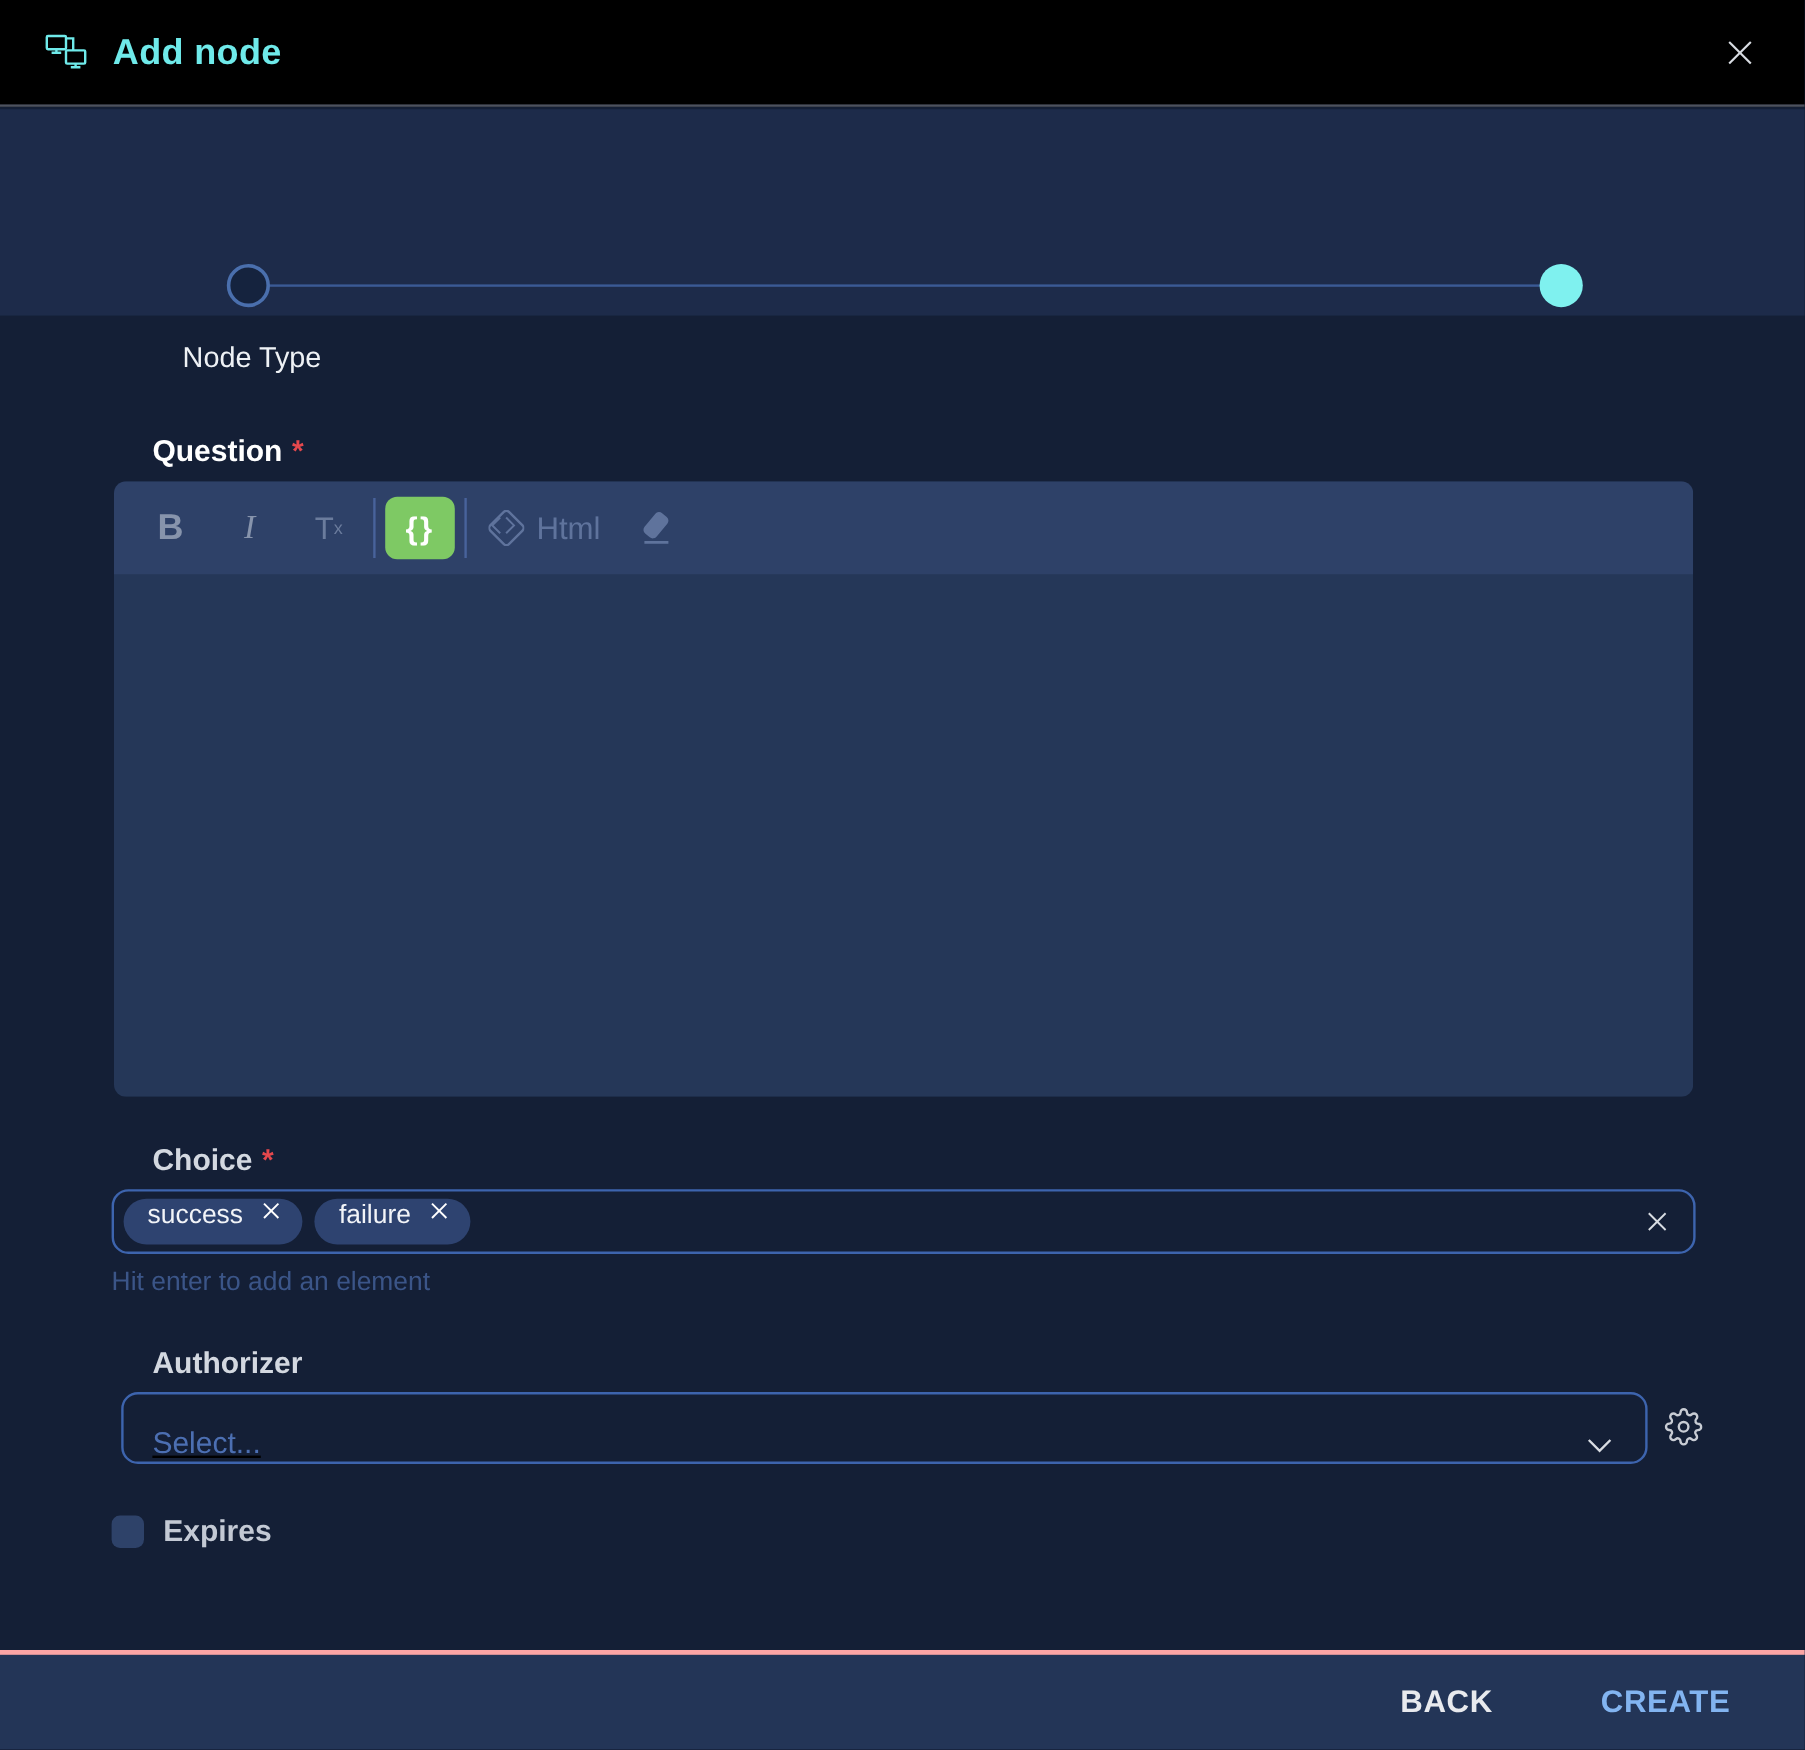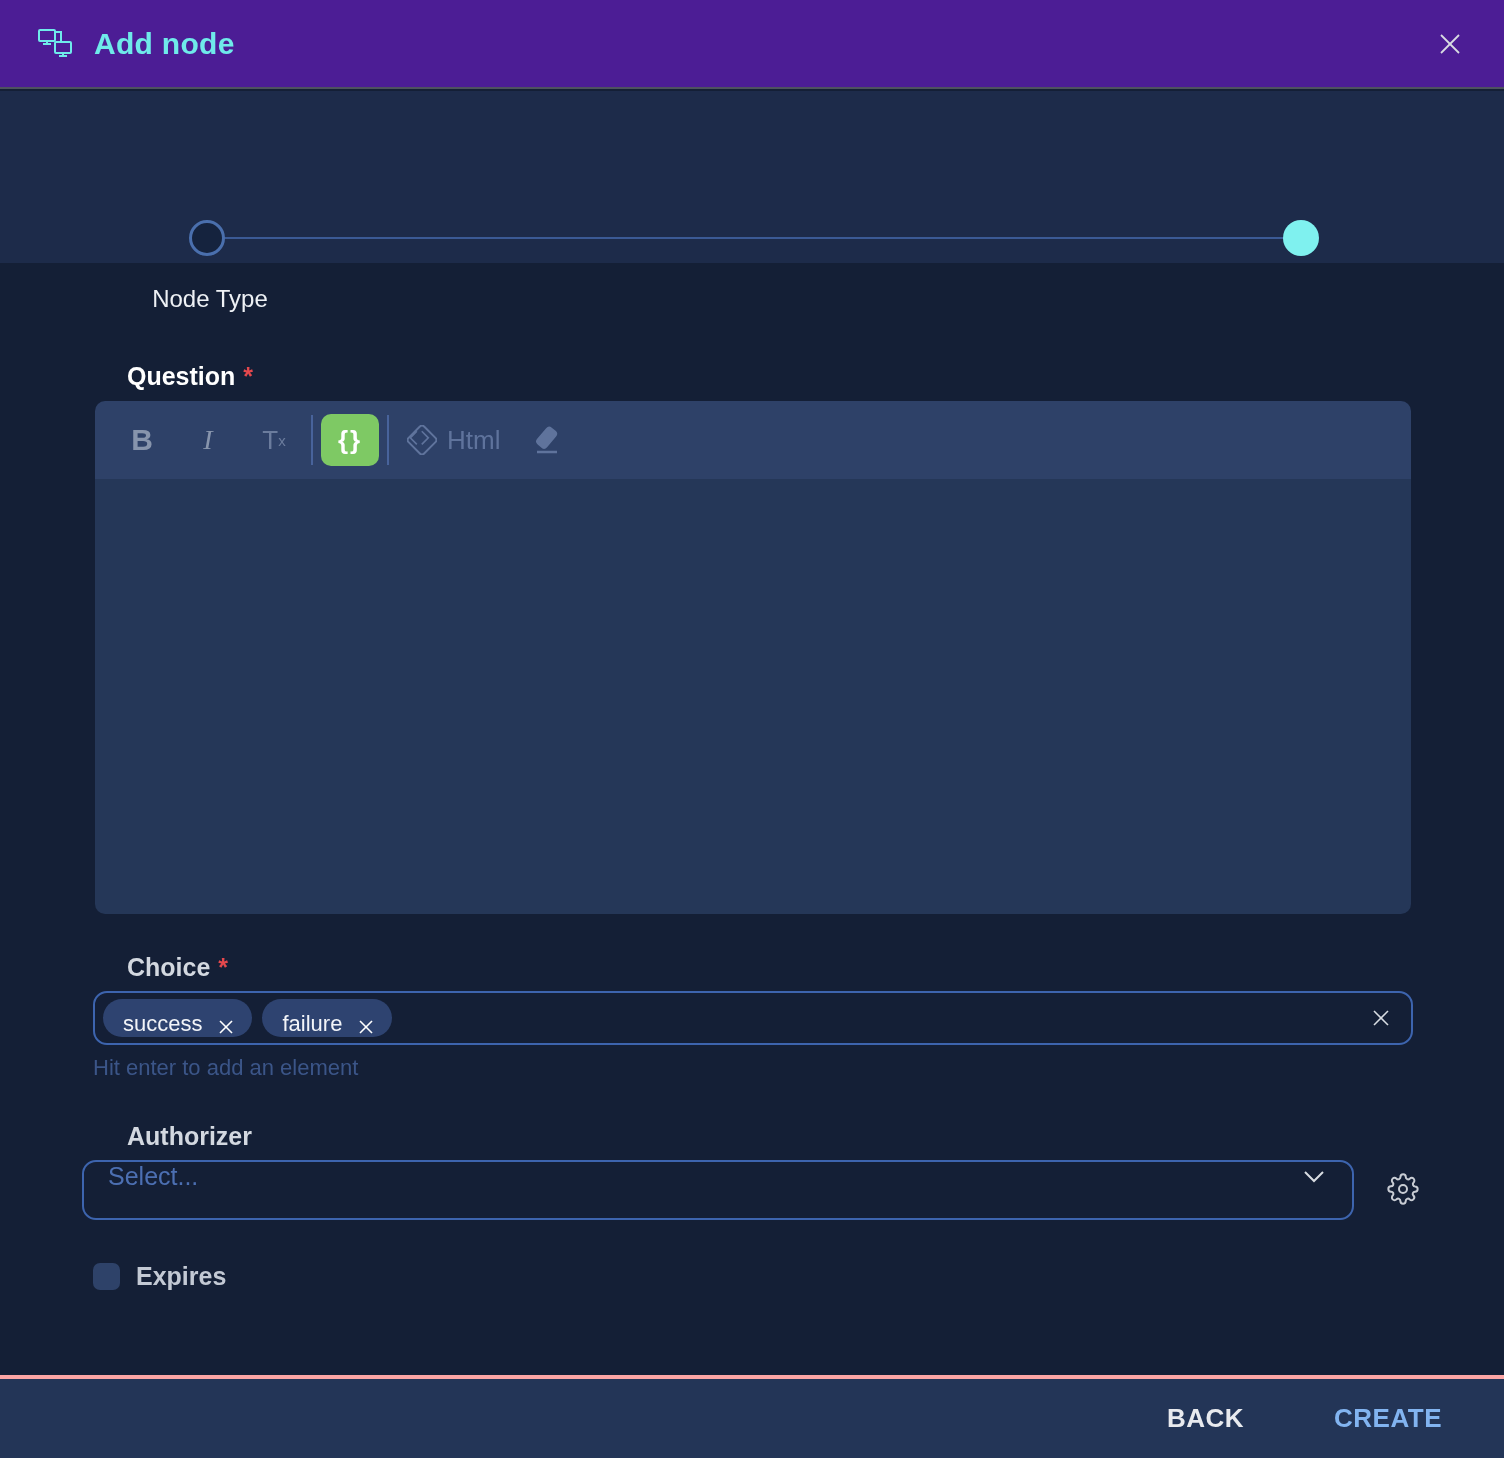--- a/index.html
+++ b/index.html
@@ -2,21 +2,21 @@
 <html><head>
 <meta charset="utf-8">
 <style>
   * { margin:0; padding:0; box-sizing:border-box; }
   html,body { width:1504px; height:1458px; }
   body { font-family:"Liberation Sans", sans-serif; background:#141F36; overflow:hidden; }
   .modal { position:relative; width:1504px; height:1458px; background:#141F36; }
 
   
   .header { position:absolute; top:0; left:0; width:100%; height:89px;
-            background:#4c1d95; border-bottom:2px solid #4D525F;
+            background:#000000; border-bottom:2px solid #4D525F;
             display:flex; align-items:center; padding:0 32px; }
   .header-icon { width:40px; height:40px; margin-left:4px; margin-right:18px; flex:0 0 auto; }
   .header-title { color:#6FEAEA; font-size:30px; font-weight:bold; letter-spacing:0.3px; }
   .close-btn { margin-left:auto; width:44px; height:44px; display:flex; align-items:center;
                justify-content:center; cursor:pointer; }
 
   
   .stepper { position:absolute; top:91px; left:0; width:100%; height:172px; background:#1D2B4A; }
   .stepper-line { position:absolute; top:146px; left:207px; width:1094px; height:2px; background:#3B5A95; }
   .step-circle { position:absolute; top:129px; width:36px; height:36px; border-radius:50%; }
@@ -49,30 +49,30 @@
   .tb-template { background:#7EC964; color:#FFFFFF; font-weight:bold; font-size:26px;
             border-radius:10px; letter-spacing:2px; }
   .tb-html { width:auto; padding:0 10px; color:#5F739C; font-size:26px; }
   .tb-html svg { margin-right:10px; }
   .editor-content { height:435px; background:#253758; cursor:text; }
 
   
   .tag-input { position:absolute; top:991px; left:93px; width:1320px; height:54px;
             border:2px solid #3D64AE; border-radius:14px; display:flex; align-items:center;
             padding:0 18px 0 8px; }
-  .chip { height:38px; background:#2E4370; border-radius:19px; display:flex; align-items:flex-end;
+  .chip { height:38px; background:#2E4370; border-radius:19px; display:flex; align-items:flex-start;
             padding:0 16px 0 20px; margin-right:10px; color:#F2F4F8; font-size:22px; }
   .chip-x { margin-left:14px; display:flex; align-items:center; cursor:pointer; }
   .tag-clear { margin-left:auto; display:flex; align-items:center; cursor:pointer; }
   .helper-text { position:absolute; top:1055px; left:93px; color:#3B5588; font-size:22px; }
 
   
-  .select-box { position:absolute; top:1160px; left:82px; width:1272px; height:60px;
-            border:2px solid #3D64AE; border-radius:14px; display:flex; align-items:flex-start;
-            padding:0 24px; cursor:pointer; }
+  .select-box { position:absolute; top:1160px; left:101px; width:1272px; height:60px;
+            border:2px solid #3D64AE; border-radius:14px; display:flex; align-items:flex-end;
+            padding:0 24px; cursor:pointer;text-decoration:underline; }
   .select-placeholder { color:#4C6FB2; font-size:25px; }
   .select-chevron { margin-left:auto; display:flex; align-items:center; }
   .gear-btn { position:absolute; top:1172px; left:1386px; width:34px; height:34px;
             display:flex; align-items:center; justify-content:center; cursor:pointer; }
 
   
   .expires-row { position:absolute; top:1262px; left:93px; display:flex; align-items:center; cursor:pointer; }
   .checkbox { width:27px; height:27px; background:#2E4269; border-radius:7px; margin-right:16px; }
   .expires-label { color:#C3C9D4; font-size:25px; font-weight:bold;text-align:center; }
 

